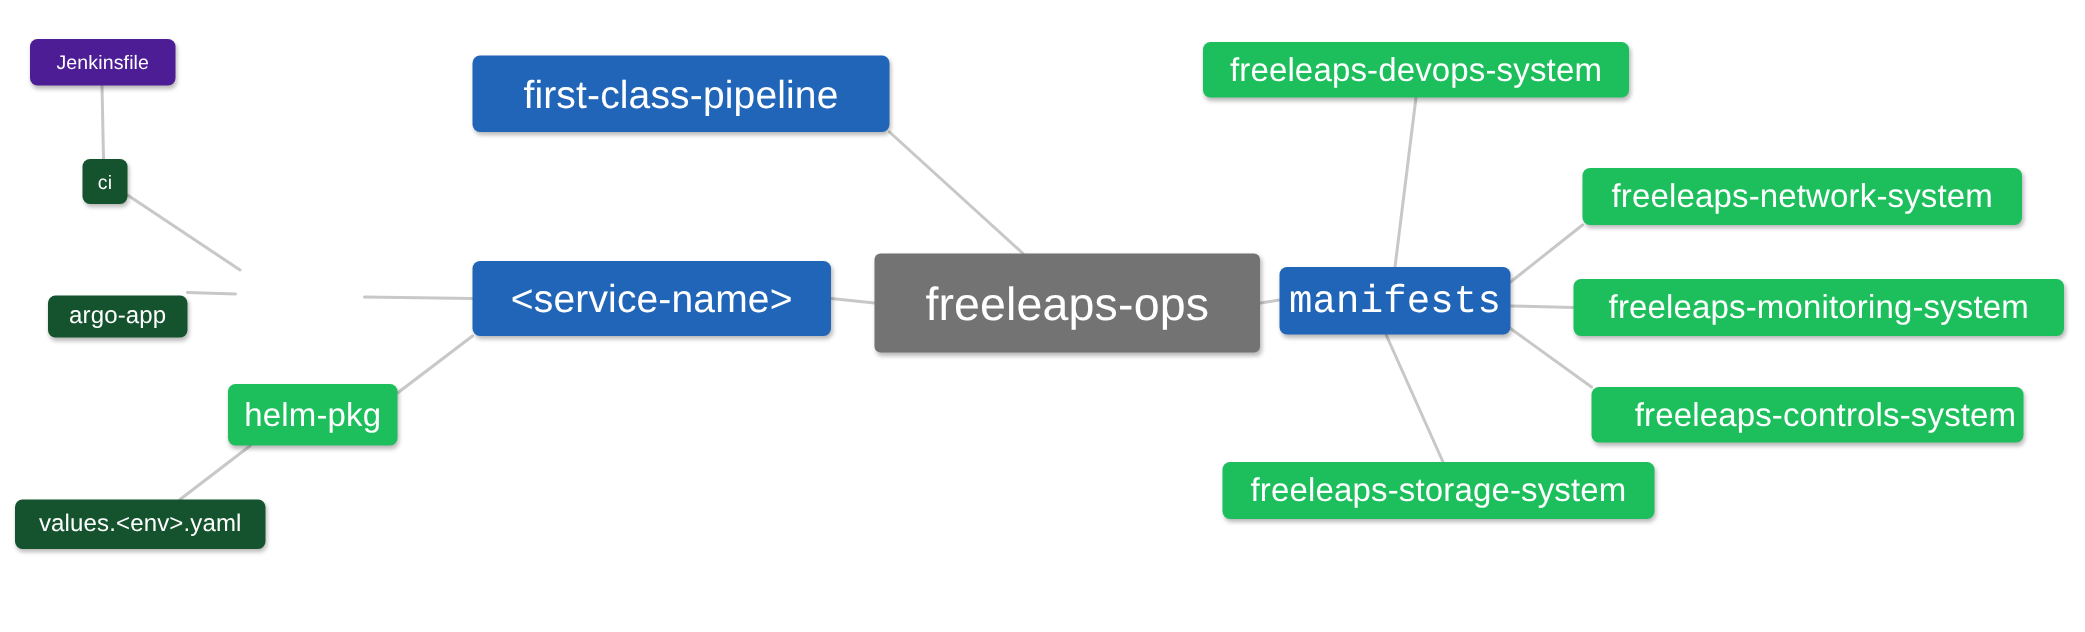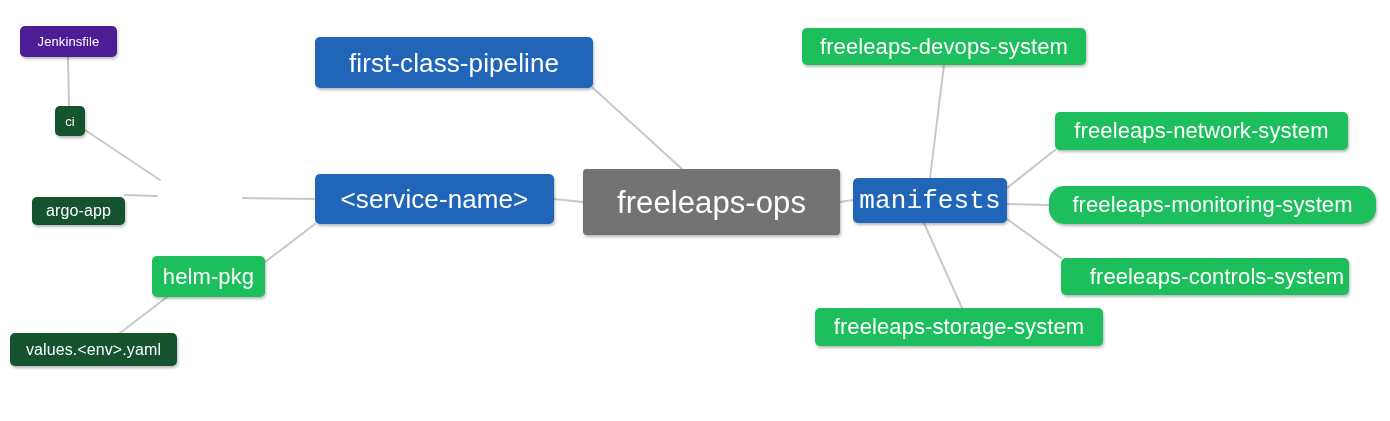--- a/index.html
+++ b/index.html
@@ -81,16 +81,16 @@
     <div class="node blue tier-1" style="left: 315px; top: 37px; width: 278px; height: 51px;">first-class-pipeline</div>
     <div class="node blue tier-1" style="left: 315px; top: 174px; width: 239px; height: 50px;">&lt;service-name&gt;</div>
     <div class="node blue tier-1" style="left: 853px; top: 178px; width: 154px; height: 45px; font-family: Liberation Mono, monospace;">manifests</div>
     <div class="node green tier-2" style="left: 152px; top: 256px; width: 113px; height: 41px;">helm-pkg</div>
     <div class="node red tier-4" style="left: 55px; top: 106px; width: 30px; height: 30px;">ci</div>
     <div class="node orange tier-4" style="left: 20px; top: 26px; width: 97px; height: 31px;">Jenkinsfile</div>
     <div class="node red tier-3" style="left: 32px; top: 179px; width: 93px; height: 28px; margin-top: 18px;">argo-app</div>
     <div class="node red tier-3" style="left: 10px; top: 333px; width: 167px; height: 33px;">values.&lt;env&gt;.yaml</div>
     <div class="node green tier-2" style="left: 802px; top: 28px; width: 284px; height: 37px;">freeleaps-devops-system</div>
     <div class="node green tier-2" style="left: 1055px; top: 112px; width: 293px; height: 38px;">freeleaps-network-system</div>
-    <div class="node green tier-2" style="left: 1049px; top: 186px; width: 327px; height: 38px; border-radius: 15px;">freeleaps-monitoring-system</div>
+    <div class="node green tier-2" style="left: 1049px; top: 186px; width: 327px; height: 38px;">freeleaps-monitoring-system</div>
     <div class="node green tier-2" style="left: 1061px; top: 258px; width: 288px; height: 37px; padding-left: 24px;">freeleaps-controls-system</div>
     <div class="node green tier-2" style="left: 815px; top: 308px; width: 288px; height: 38px;">freeleaps-storage-system</div>
   </div>
 
 </body></html>

